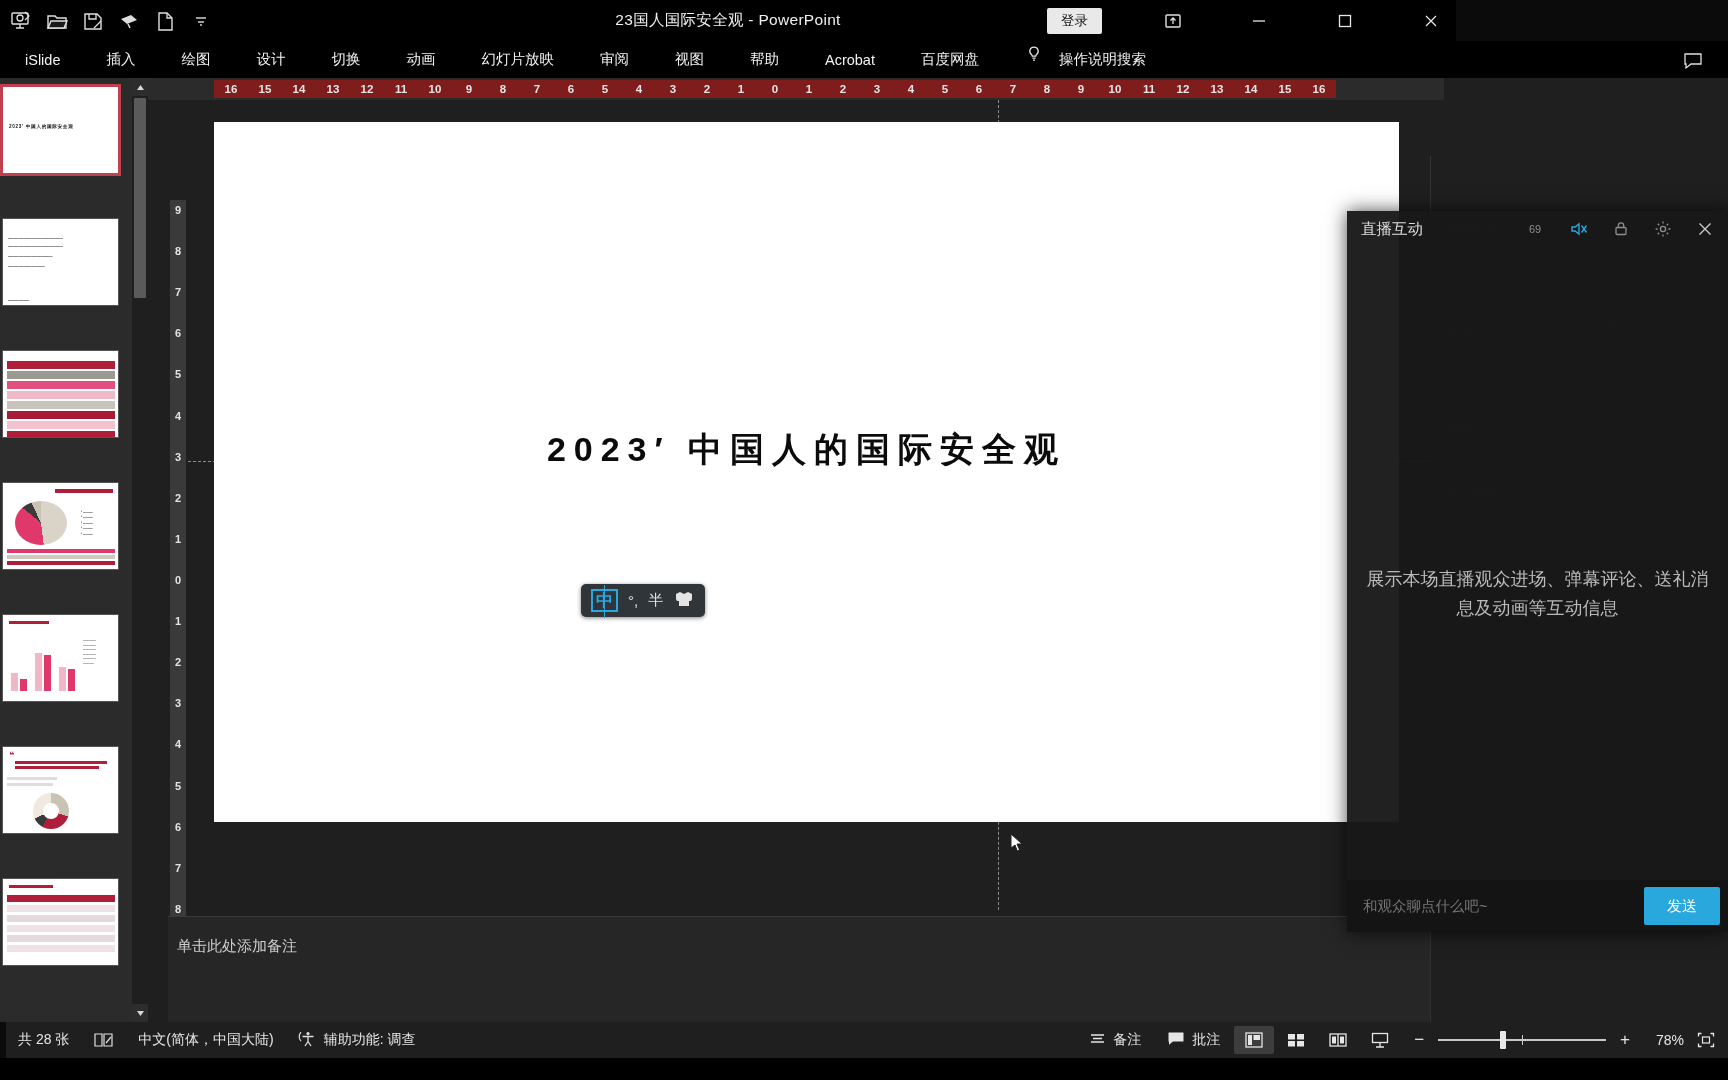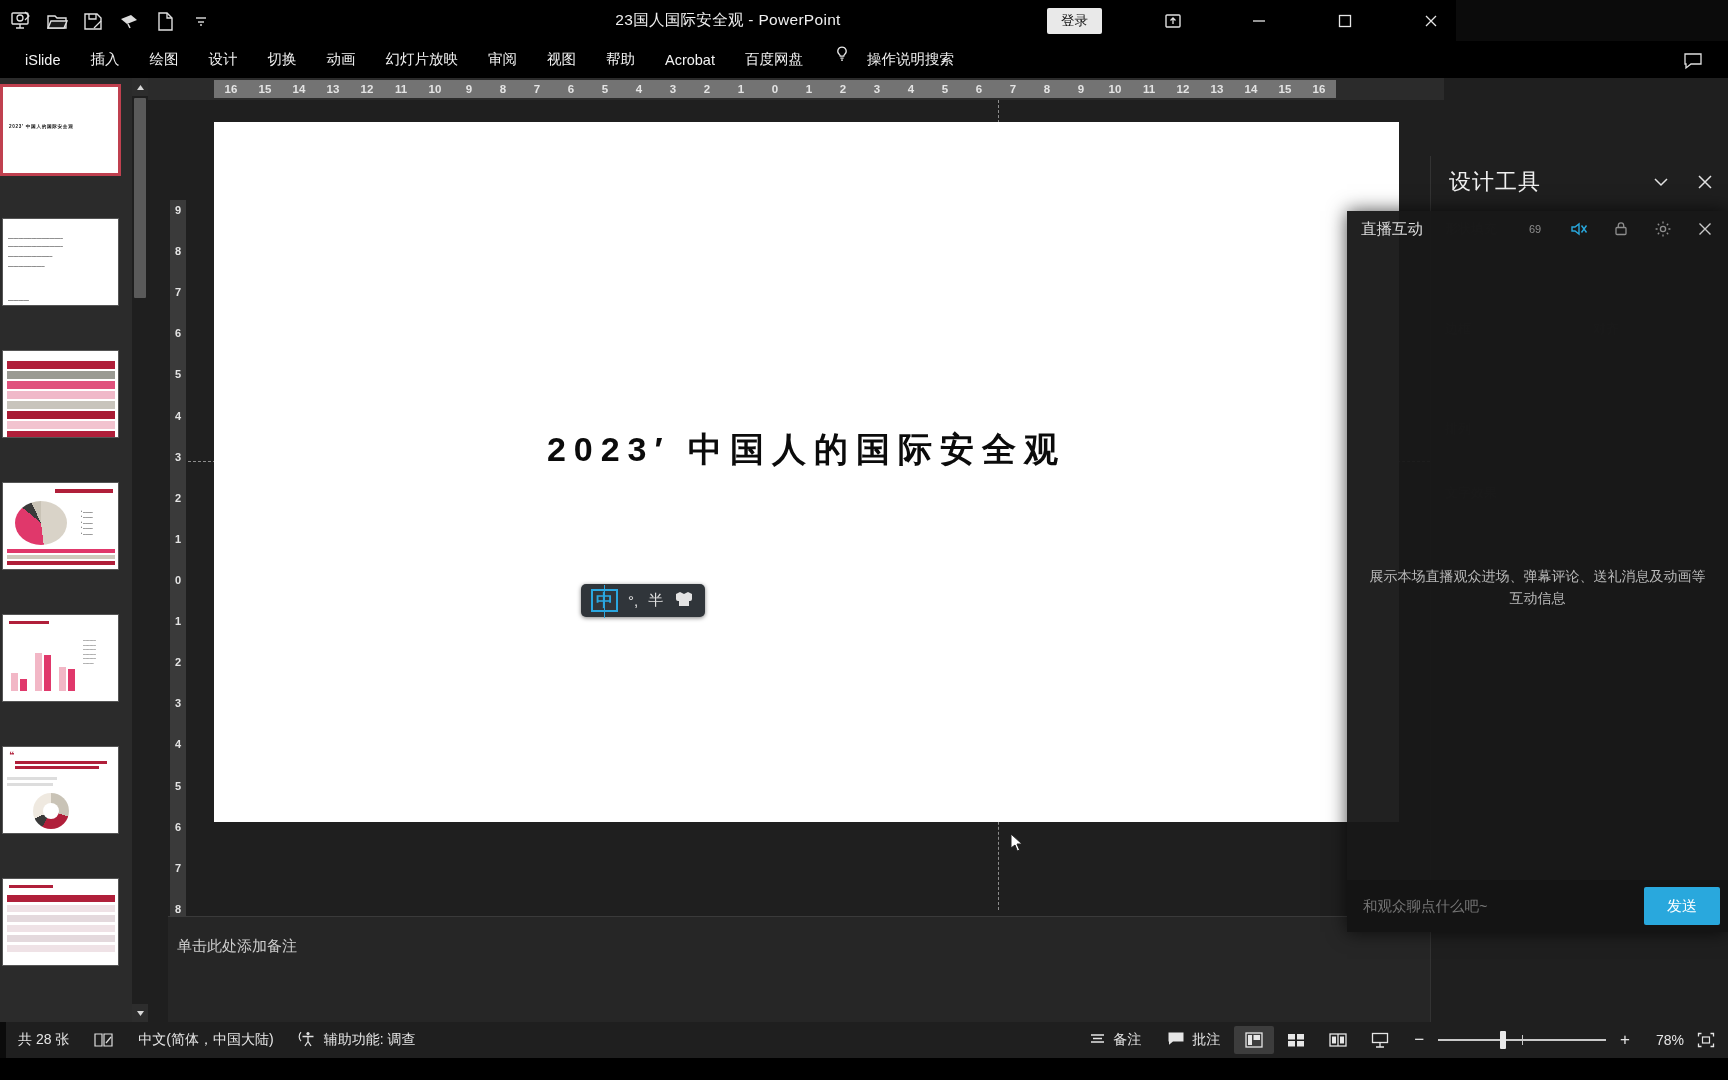--- a/index.html
+++ b/index.html
@@ -35,21 +35,21 @@
     background: #e9e9e9; color: #111; font-size: 13.5px;
     padding: 4px 14px; border-radius: 2px; margin-right: 10px; line-height: 18px;
   }
   .tb-icon {
     width: 50px; height: 41px; display:flex; align-items:center; justify-content:center;
   }
 
   
   .ribbon {
     position: absolute; left: 0; top: 41px; width: 1728px; height: 37px;
-    background: #000; display: flex; align-items: center;
+    background: #000; display: flex; align-items: center; gap: 16px;
   }
   .tab {
     font-size: 14.5px; color: #f2f2f2; padding: 6px 13px; margin: 0 2px;
     border-radius: 3px; white-space: nowrap;
   }
   .tab.first { margin-left: 12px; }
   .tellme { display: flex; align-items: flex-start; gap: 9px; padding-left: 14px; }
   .ribbon-right { position: absolute; right: 10px; top: 0; height: 37px; display: flex; align-items: center; }
 
   
@@ -73,21 +73,21 @@
   }
   .sb-arrow { width:16px; height:18px; display:flex; align-items:center; justify-content:center; background:#2d2d2d; }
   .sb-thumbbar { position:absolute; left:2px; top:20px; width:12px; height:200px; background:#5a5a5a; border-radius:1px; }
 
   
   .hruler {
     position: absolute; left: 148px; top: 0; width: 1296px; height: 22px;
     background: #2b2b2b; color: #e4e4e4; overflow: hidden;
   }
   .hruler .track {
-    position:absolute; left: 66px; top:2px; height:18px; background:#737373; width:1122px;
+    position:absolute; left: 66px; top:2px; height:18px; background:#7f1d1d; width:1122px;
     display:flex; align-items:center; font-size: 11.5px; font-weight:bold; letter-spacing:0;
   }
   .rtick { flex: 1 1 0; text-align:center; position:relative; }
 
   .vruler {
     position: absolute; left: 168px; top: 22px; width: 20px; height: 900px;
     background: #1f1f1f; overflow:hidden;
   }
   .vtrack {
     position:absolute; left:2px; top: 100px; width:16px; height: 760px; background:#3a3a3a;
@@ -159,21 +159,21 @@
     position: absolute; left: 1347px; top: 133px; width: 381px; height: 721px;
     background: rgba(24,24,24,.96); box-shadow: 0 0 18px rgba(0,0,0,.7);
   }
   .lo-head { position:relative; height: 36px; display:flex; align-items:center; padding-left: 14px; }
   .lo-title { font-size: 15.5px; color:#dcdcdc; }
   .lo-icons { position:absolute; right: 12px; top:0; height:36px; display:flex; align-items:center; gap: 20px; }
   .lo-ico { width: 22px; height:22px; display:flex; align-items:center; justify-content:center; }
   .lo-body { position:absolute; left:0; top:36px; width:381px; bottom: 52px; }
   .lo-empty {
     position:absolute; left: 0; right: 0; top: 318px; text-align:center;
-    font-size: 14px; color: #b9b9b9; line-height: 1.6; padding: 0 16px;
+    font-size: 18px; color: #b9b9b9; line-height: 1.6; padding: 0 16px;
   }
   .lo-foot {
     position:absolute; left:0; right:0; bottom: 0; height: 52px;
     display:flex; align-items:center; background: rgba(20,20,20,.98);
   }
   .lo-input {
     flex:1; background:transparent; border:0; outline:0; color:#cfcfcf; font-size:14.5px;
     padding-left: 16px; font-family:"Liberation Sans",sans-serif;
   }
   .lo-send {
@@ -480,35 +480,20 @@
             <path d="M3 4l4-2 4 2 4-2 4 2v5a2 2 0 0 1-2 2h-1v5H6v-5H5a2 2 0 0 1-2-2z" fill="#e4e4e4"></path>
           </svg>
       </div>
     </div>
 
     <div class="notespane">
       <div class="notes-text">单击此处添加备注</div>
     </div>
 
     <div class="rightpanel">
-      <div class="rp-head">
-        <div class="rp-title">设计工具</div>
-        <div class="rp-head-icons">
-          <div class="rp-ico">
-            <svg width="20" height="20" viewBox="0 0 20 20">
-                <path d="M4 7l6 6 6-6" fill="none" stroke="#e2e2e2" stroke-width="1.5"></path>
-              </svg>
-          </div>
-          <div class="rp-ico">
-            <svg width="20" height="20" viewBox="0 0 20 20">
-                <path d="M4 4l12 12M16 4L4 16" stroke="#e2e2e2" stroke-width="1.5"></path>
-              </svg>
-          </div>
-        </div>
-      </div>
 
       <div class="rp-body">
         <div class="rp-section">
           <div class="rp-sec-title">形状填充</div>
           <div class="rp-grid">
             <div class="rp-cell"></div>
             <div class="rp-cell"></div>
             <div class="rp-cell"></div>
             <div class="rp-cell"></div>
             <div class="rp-cell"></div>

